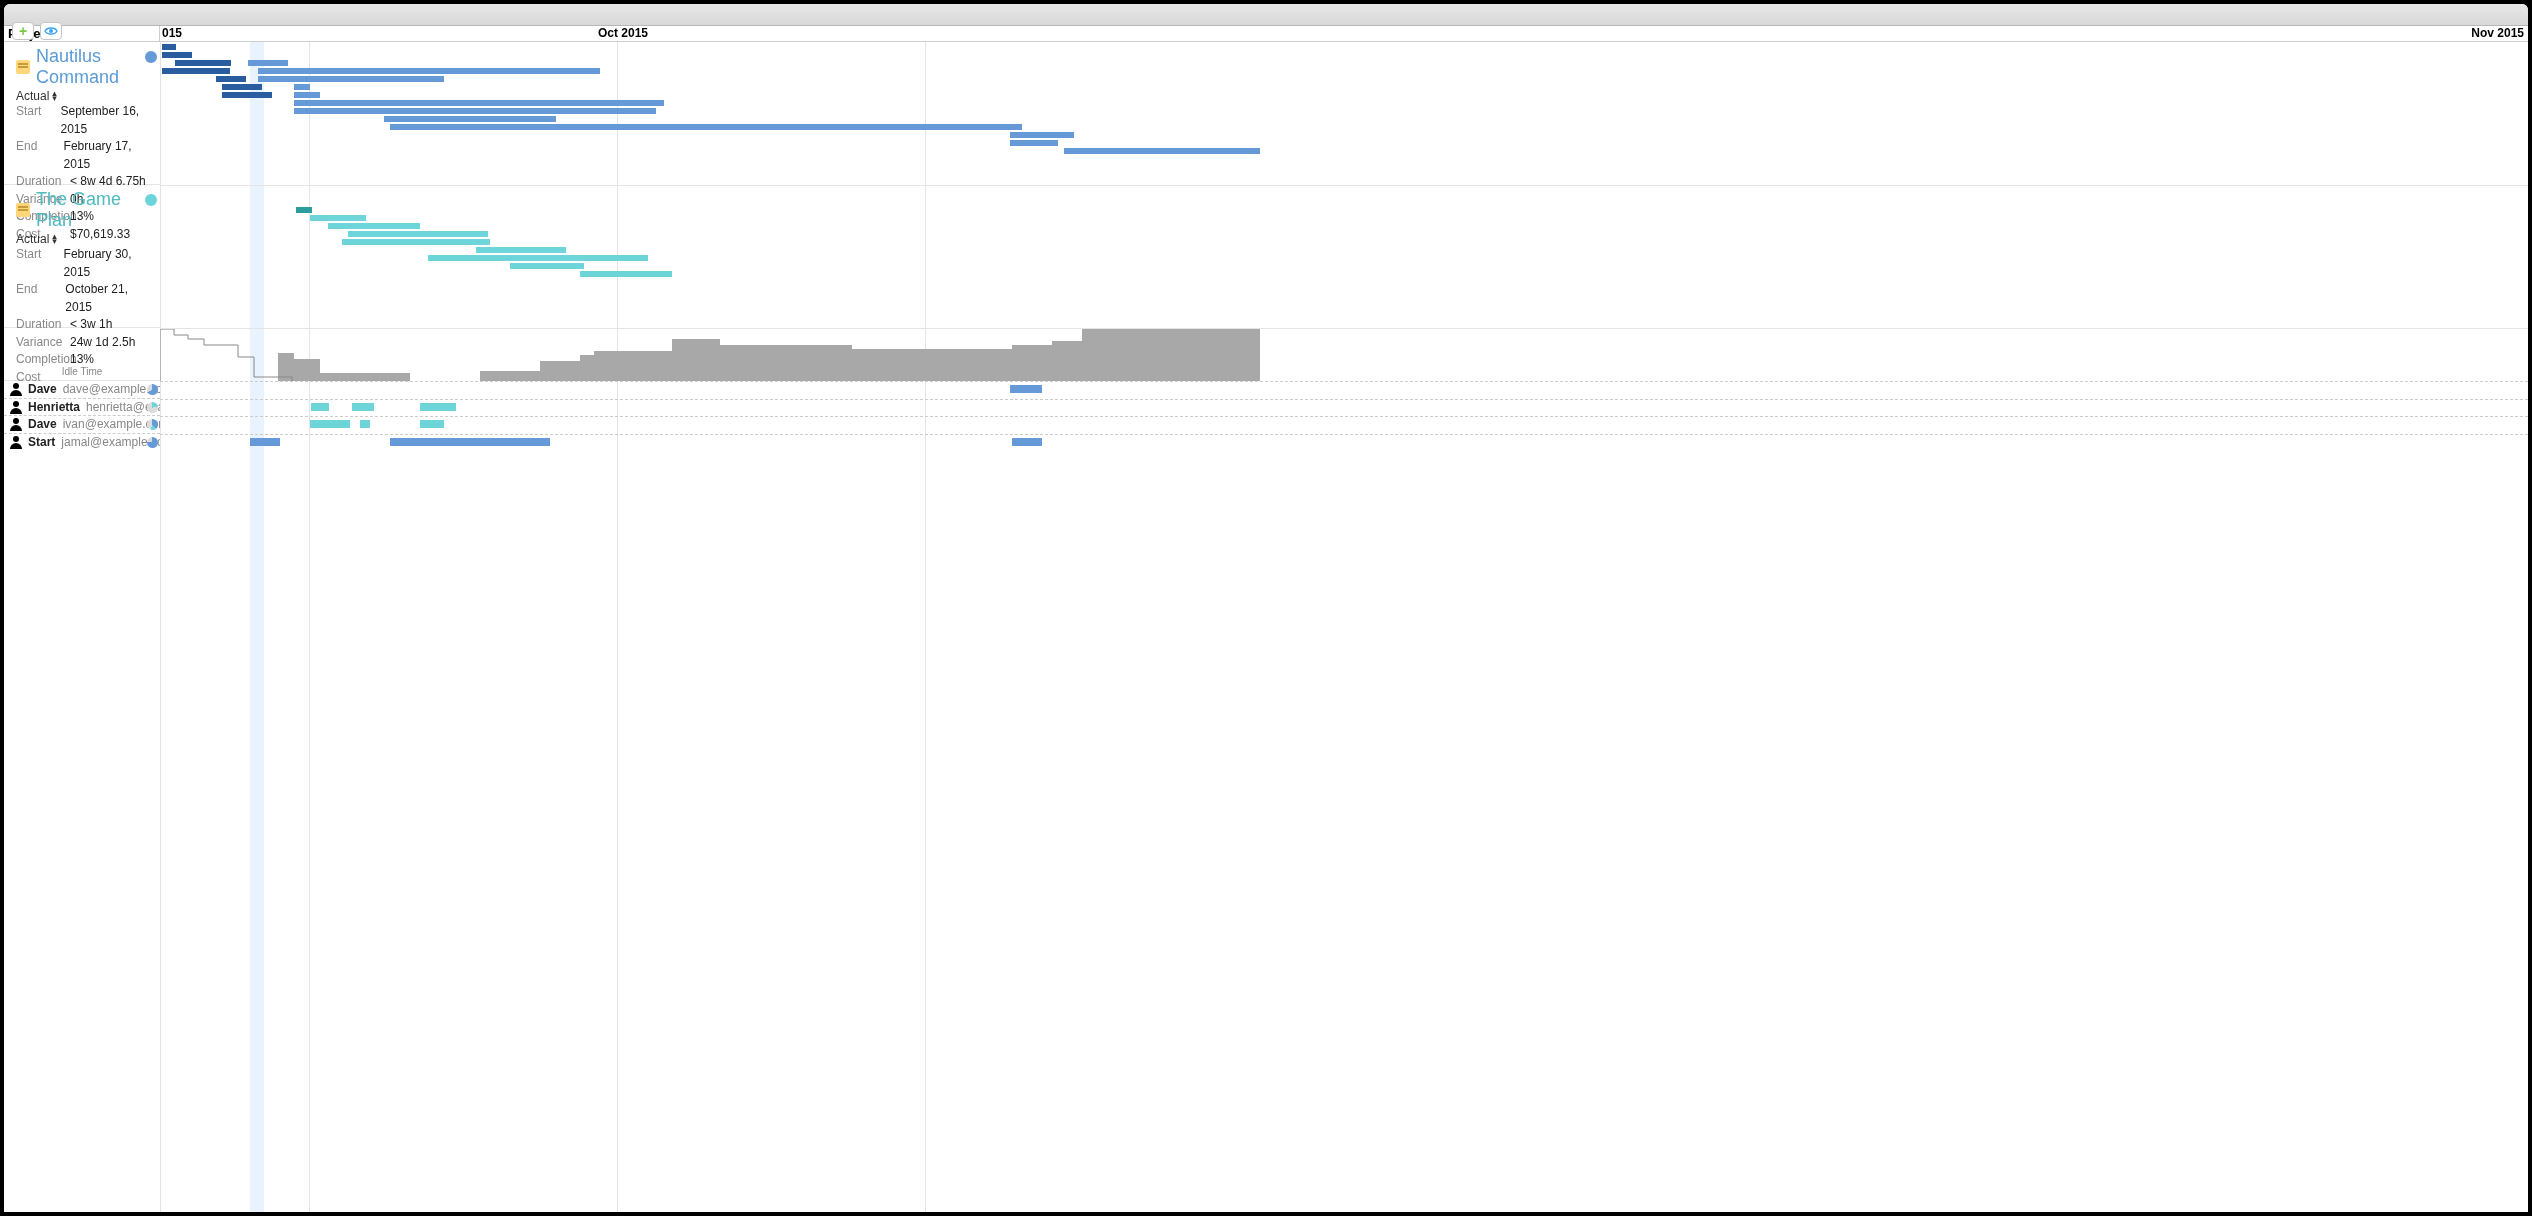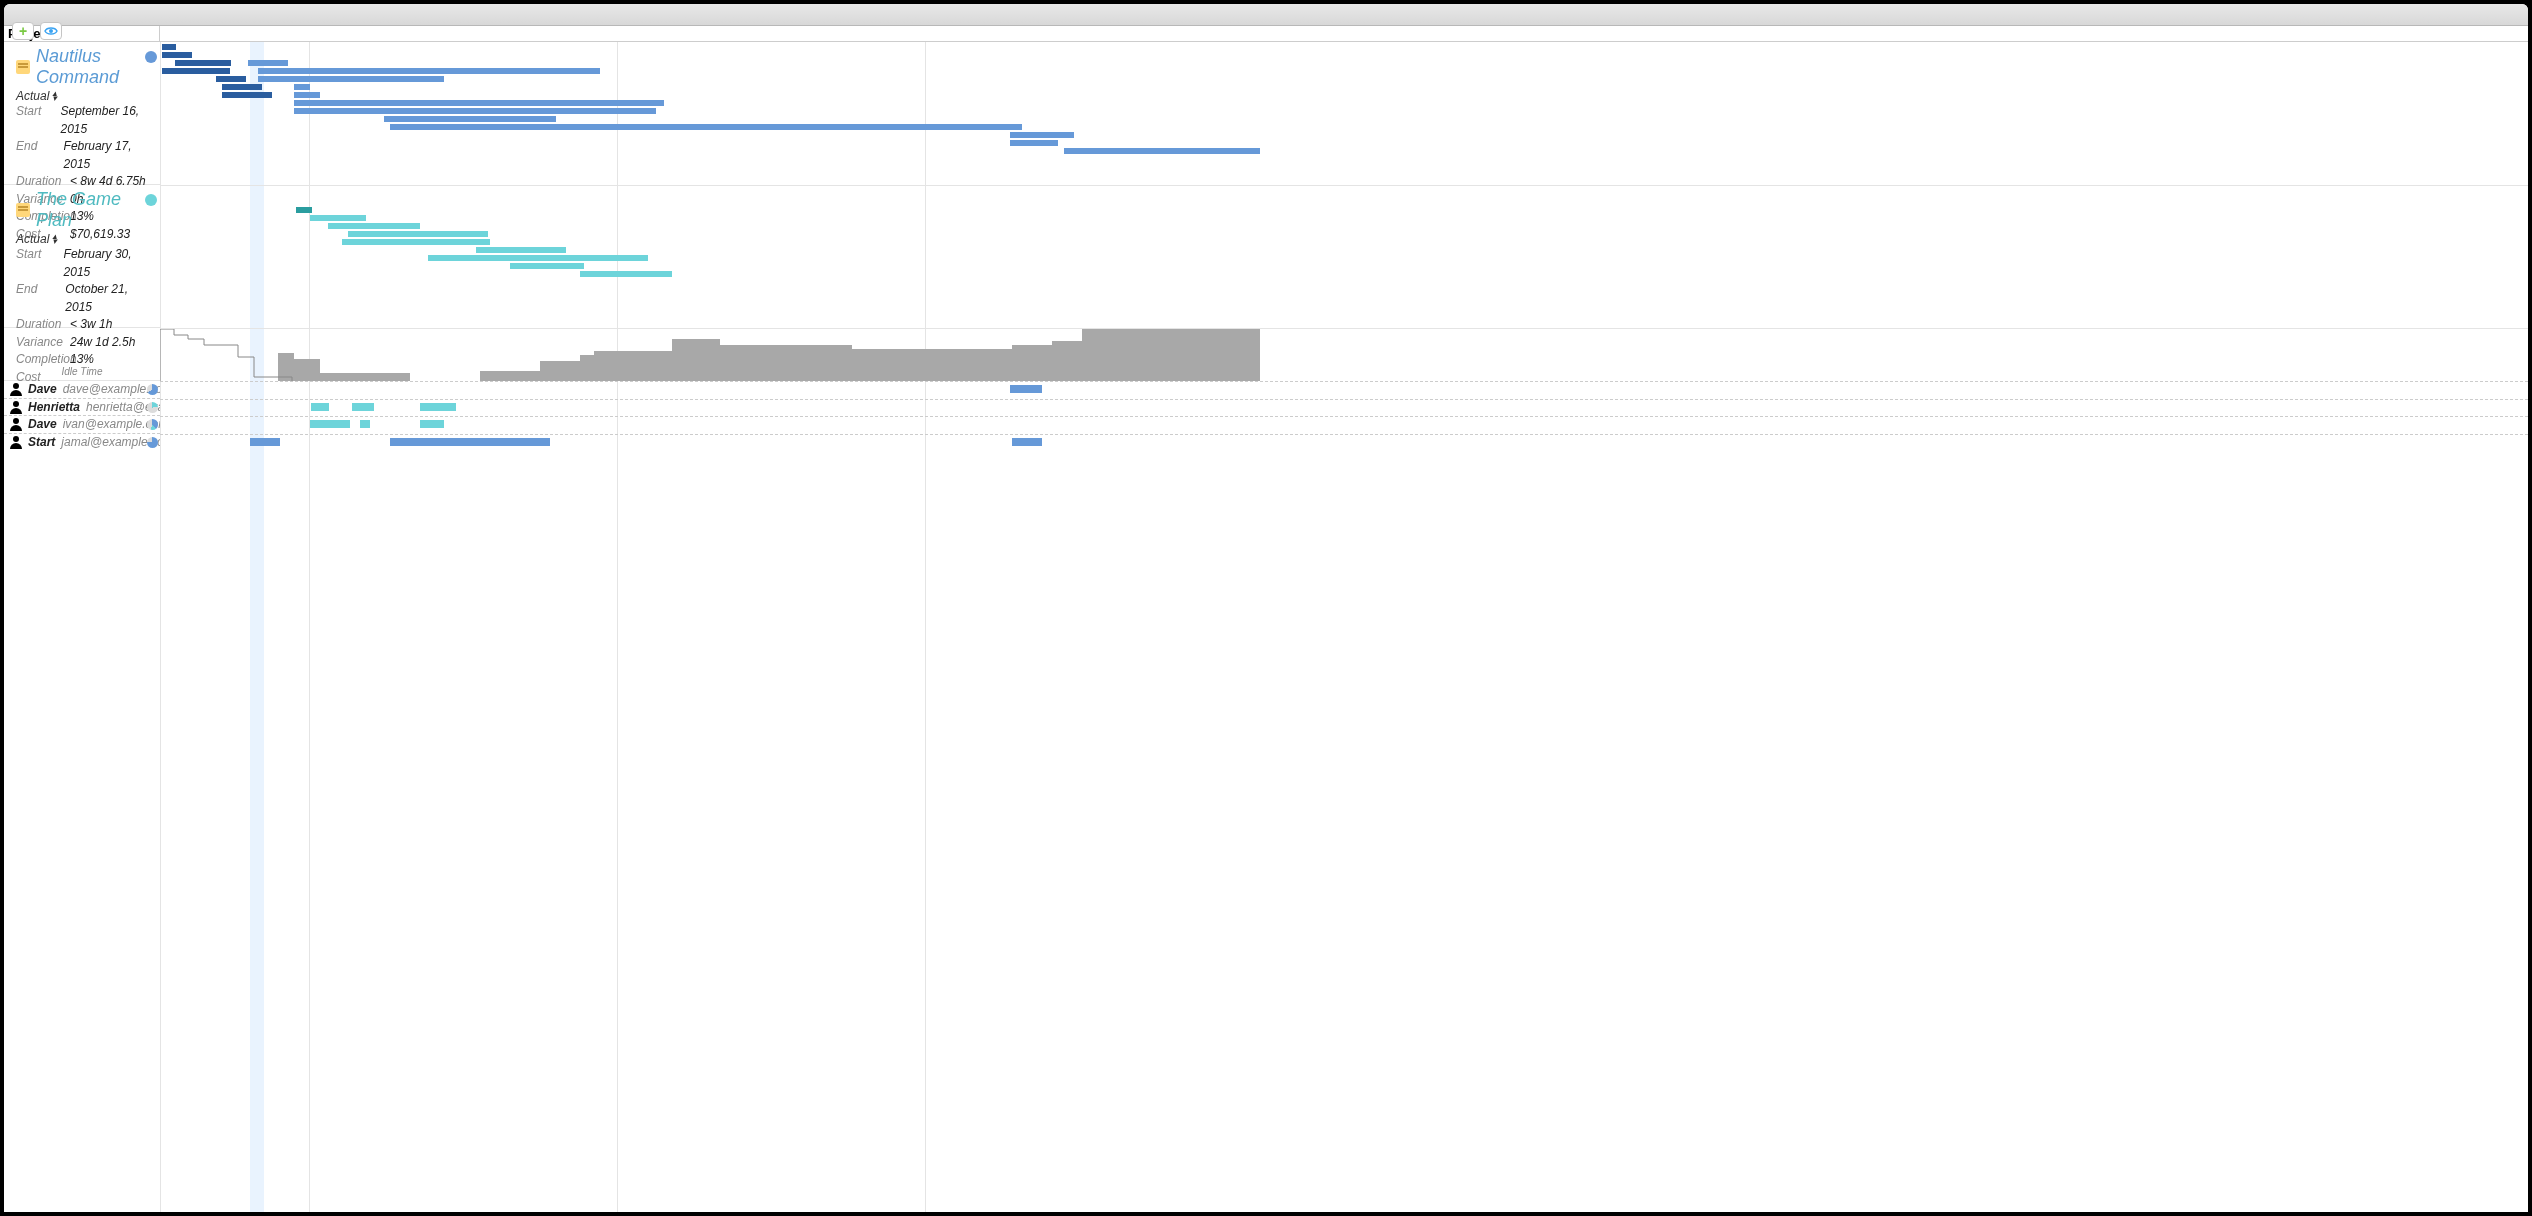--- a/index.html
+++ b/index.html
@@ -75,21 +75,20 @@
   position: absolute; top: 0; font-size: 12px; color: #000; font-weight: bold;
 }
 .tick.left { left: 2px; }
 .tick.oct { left: 438px; }
 .tick.nov { right: 4px; }
 
 .content { flex: 1; position: relative; overflow: hidden; }
 .sidebar {
   position: absolute; left: 0; top: 0; bottom: 4px; width: 156px;
   background: #fff;
-  font-style: italic;
 }
 .timeline {
   position: absolute; left: 156px; right: 0; top: 0; bottom: 0;
   background: #fff;
 }
 .vline {
   position: absolute; top: 0; bottom: 0; width: 1px; background: #e4e4e4;
 }
 .today-band {
   position: absolute; top: 0; bottom: 0; width: 14px; background: #e9f3fe;
@@ -192,20 +191,25 @@
         <svg width="14" height="10" viewBox="0 0 14 10">
           <path d="M1 5 C3 1 11 1 13 5 C11 9 3 9 1 5 Z" fill="none" stroke="#3aa3f2" stroke-width="1.5"></path>
           <circle cx="7" cy="5" r="2" fill="#3aa3f2"></circle>
         </svg>
       </div>
     </div>
   </div>
 
   <div class="hdr-row">
     <div class="hdr-left">Project</div>
+    <div class="hdr-timeline">
+      <span class="tick left">015</span>
+      <span class="tick oct">Oct 2015</span>
+      <span class="tick nov">Nov 2015</span>
+    </div>
   </div>
 
   <div class="content">
 
     <div class="sidebar">
 
       <div class="project-block" style="height:143px;position:relative">
         <div class="proj-title">
           <span class="proj-icon"></span>
           <span>Nautilus Command</span>

